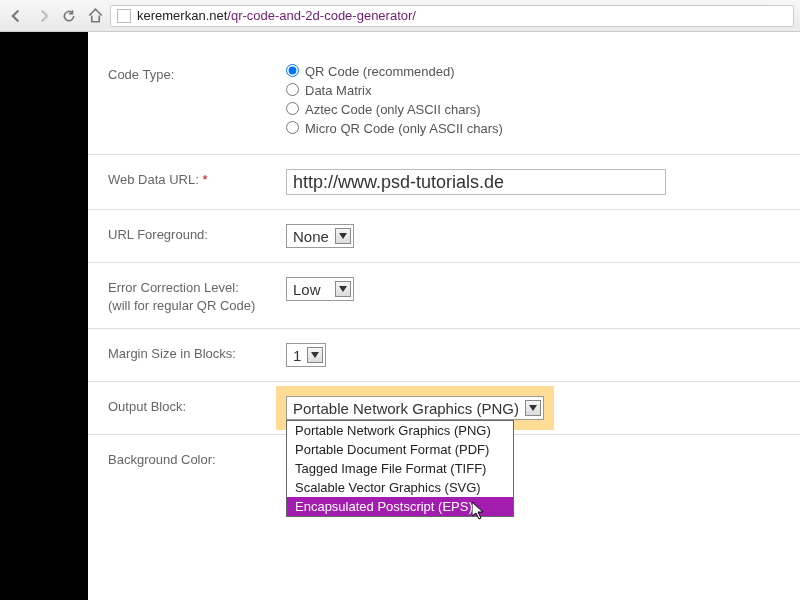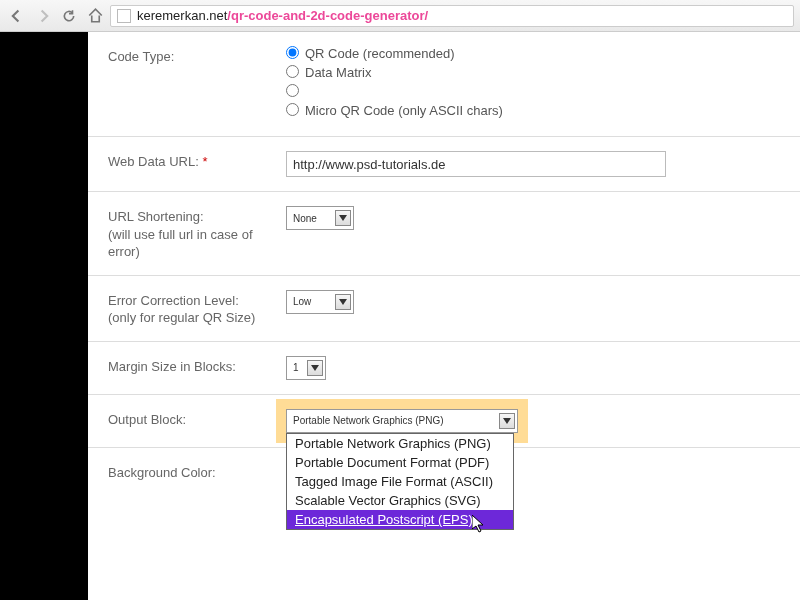--- a/index.html
+++ b/index.html
@@ -37,40 +37,40 @@
     background: #fff;
     border-radius: 2px;
     display: flex;
     align-items: center;
     padding: 0 6px;
     font-size: 13px;
     color: #333;
     text-align: center;
   }
   .chrome .url-host { color: #222; }
-  .chrome .url-path { color: #ec4899; font-weight: bold; }
+  .chrome .url-path { color: #701a75; }
   .chrome .page-icon {
     width: 14px; height: 14px;
     border: 1px solid #bbb; background: #fff;
     margin-right: 6px;
   }
   
   .page {
     display: flex;
     height: calc(600px - 32px);
   }
   .blackbar {
     width: 88px;
     background: #000;
   }
   .content {
     flex: 1;
     background: #fff;
     position: relative;
-    padding-top: 6px;
+    padding-top: 24px;
   }
   .row {
     display: flex;
     border-top: 1px solid #ddd;
     padding: 14px 18px 14px 20px;
     align-items: flex-start;
     font-size: 13px;
     color: #555;
   }
   .row.first { border-top: none; padding-top: 8px; }
@@ -89,31 +89,31 @@
   
   .radio-line { display: flex; align-items: flex-start; height: 18px; margin-bottom: 1px; }
   .radio-line input { margin-right: 6px; }
   .radio-line label { color: #555; }
   
   .txt {
     width: 380px;
     height: 26px;
     border: 1px solid #bbb;
     padding: 2px 6px;
-    font-size: 13px;
+    font-size: 18px;
     color: #333;
   }
   
   .sel {
     display: inline-flex;
     align-items: center;
     height: 24px;
     border: 1px solid #999;
     background: #fff;
-    font-size: 10px;
+    font-size: 15px;
     color: #333;
     padding: 0 2px 0 6px;
   }
   .sel .sel-text { padding-right: 6px; }
   .sel .sel-btn {
     width: 16px; height: 16px;
     border: 1px solid #888;
     background: linear-gradient(#f6f6f6,#dcdcdc);
     display: flex; align-items: center; justify-content: center;
   }
@@ -144,23 +144,22 @@
     color: #222;
     z-index: 5;
     min-width: 228px;
   }
   .dropdown .opt {
     padding: 1px 8px;
     white-space: nowrap;
     line-height: 17px;
   }
   .dropdown .opt.sel-opt {
-    background: #6d28d9;
+    background: #a21caf;
     color: #fff;
-    text-decoration: underline;
   }
   
   .colorbox {
     width: 100px; height: 24px;
     border: 1px solid #aaa;
     padding: 2px 6px;
     font-size: 13px;
   }
   .checkline { margin-top: 4px; display: flex; align-items: center; gap: 4px; }
   .checkline input { width: 13px; height: 13px; }
@@ -213,59 +212,59 @@
           <div class="radio-line">
             <input type="radio" name="ct" checked="" style="">
             <label>QR Code (recommended)</label>
           </div>
           <div class="radio-line">
             <input type="radio" name="ct" style="">
             <label>Data Matrix</label>
           </div>
           <div class="radio-line">
             <input type="radio" name="ct" style="">
+            <label>Aztec Code (only ASCII chars)</label>
           </div>
           <div class="radio-line">
             <input type="radio" name="ct" style="">
             <label>Micro QR Code (only ASCII chars)</label>
           </div>
         </div>
     </div>
 
     <div class="row">
       <div class="label-col">
         <span>Web Data URL:</span>
         <span class="req">*</span>
       </div>
       <div class="ctrl-col">
         <input class="txt" type="text" value="http://www.psd-tutorials.de" style="">
       </div>
     </div>
 
     <div class="row">
       <div class="label-col">
-        <span>URL Shortening:</span><br>
-        <span>(will use full url in case of error)</span>
+        <span>URL Foreground:</span><br>
       </div>
       <div class="ctrl-col">
         <div class="sel w50">
           <span class="sel-text">None</span>
           <span class="sel-btn">
               <svg viewBox="0 0 8 6">
                 <path d="M0 0h8L4 6z" fill="#333"></path>
               </svg>
             </span>
         </div>
       </div>
     </div>
 
     <div class="row">
       <div class="label-col">
         <span>Error Correction Level:</span><br>
-        <span>(only for regular QR Size)</span>
+        <span>(will for regular QR Code)</span>
       </div>
       <div class="ctrl-col">
         <div class="sel w50">
           <span class="sel-text">Low</span>
           <span class="sel-btn">
               <svg viewBox="0 0 8 6">
                 <path d="M0 0h8L4 6z" fill="#333"></path>
               </svg>
             </span>
         </div>
@@ -295,21 +294,21 @@
           <span class="sel-text">Portable Network Graphics (PNG)</span>
           <span class="sel-btn">
               <svg viewBox="0 0 8 6">
                 <path d="M0 0h8L4 6z" fill="#333"></path>
               </svg>
             </span>
         </div>
         <div class="dropdown" id="outputDropdown">
             <div class="opt">Portable Network Graphics (PNG)</div>
             <div class="opt">Portable Document Format (PDF)</div>
-            <div class="opt">Tagged Image File Format (ASCII)</div>
+            <div class="opt">Tagged Image File Format (TIFF)</div>
             <div class="opt">Scalable Vector Graphics (SVG)</div>
             <div class="opt sel-opt">Encapsulated Postscript (EPS)</div>
           </div>
         
         <svg class="cursor" width="16" height="20" viewBox="0 0 16 20" style="left:186px; top:106px">
           <path d="M0 0 L0 14 L4 11 L7 17 L9 16 L6 10 L11 10 Z" fill="#fff" stroke="#000" stroke-width="1"></path>
         </svg>
       </div>
     </div>
 

